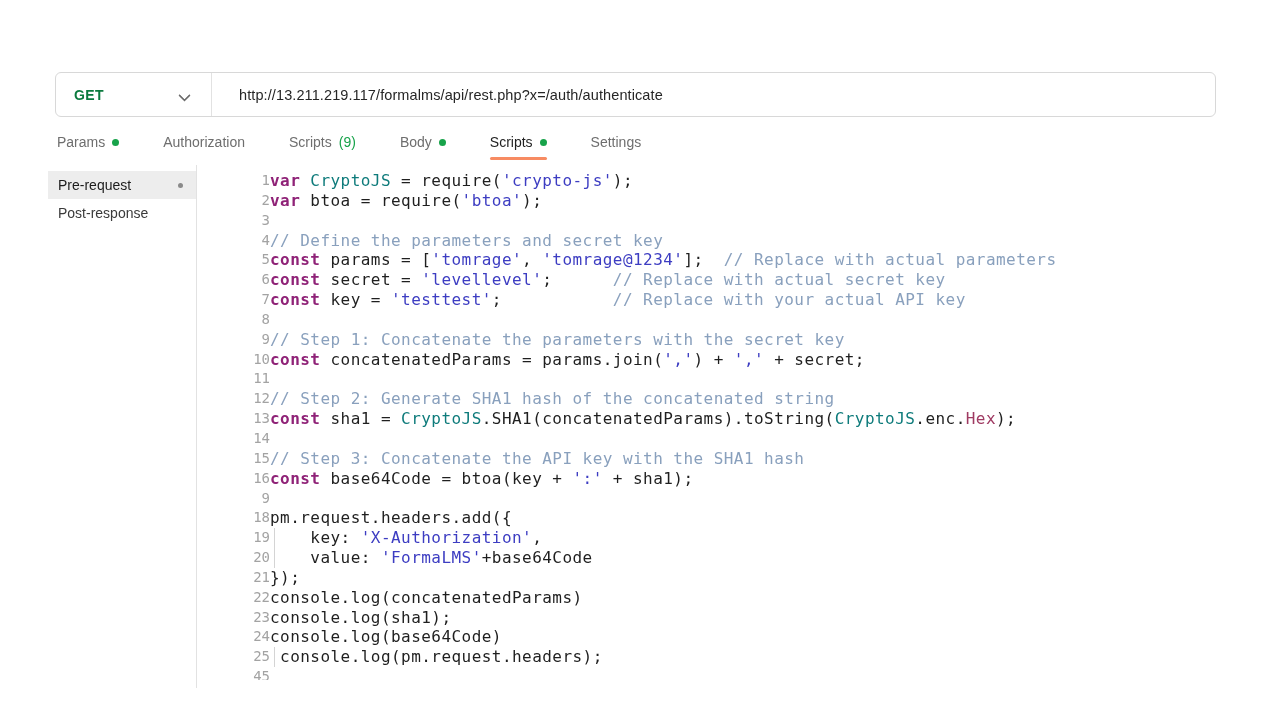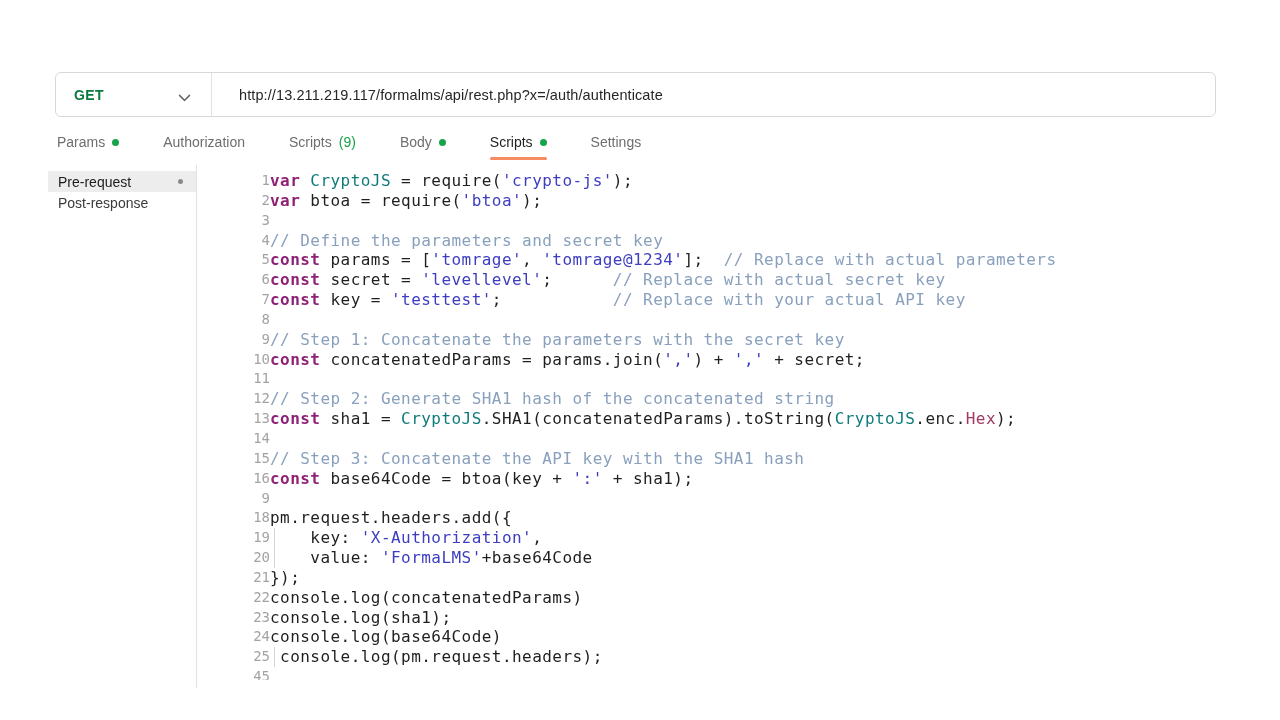--- a/index.html
+++ b/index.html
@@ -27,21 +27,21 @@
   .tab { display:flex; align-items:center; gap:7px; cursor:pointer; position:relative;
          padding-bottom:4px; }
   .tab .count { color:var(--green-dot); }
   .tab .dot { width:7px; height:7px; border-radius:50%; background:var(--green-dot); }
   .tab.active { color:var(--tab-active-text); }
   .tab.active::after { content:""; position:absolute; left:0; right:0; bottom:-6px; height:3px;
                        background:var(--orange-underline); border-radius:2px; }
 
   
   .sidebar { position:absolute; left:48px; top:171px; width:148px; }
-  .side-item { height:21px; display:flex; align-items:center; padding-left:10px;
+  .side-item { height:28px; display:flex; align-items:center; padding-left:10px;
                font-size:14px; color:#3a3a3a; cursor:pointer; }
   .side-item.active { background:var(--sidebar-active-bg); color:#1c1c1c; }
   .side-item .sdot { margin-left:auto; margin-right:13px; width:5px; height:5px;
                      border-radius:50%; background:#8a8a8a; }
   .v-divider { position:absolute; left:196px; top:165px; width:1px; height:523px;
                background:var(--divider); }
 
   
   .editor { position:absolute; left:196px; top:171px; width:1084px; height:509px;
             overflow:hidden; cursor:text; }

